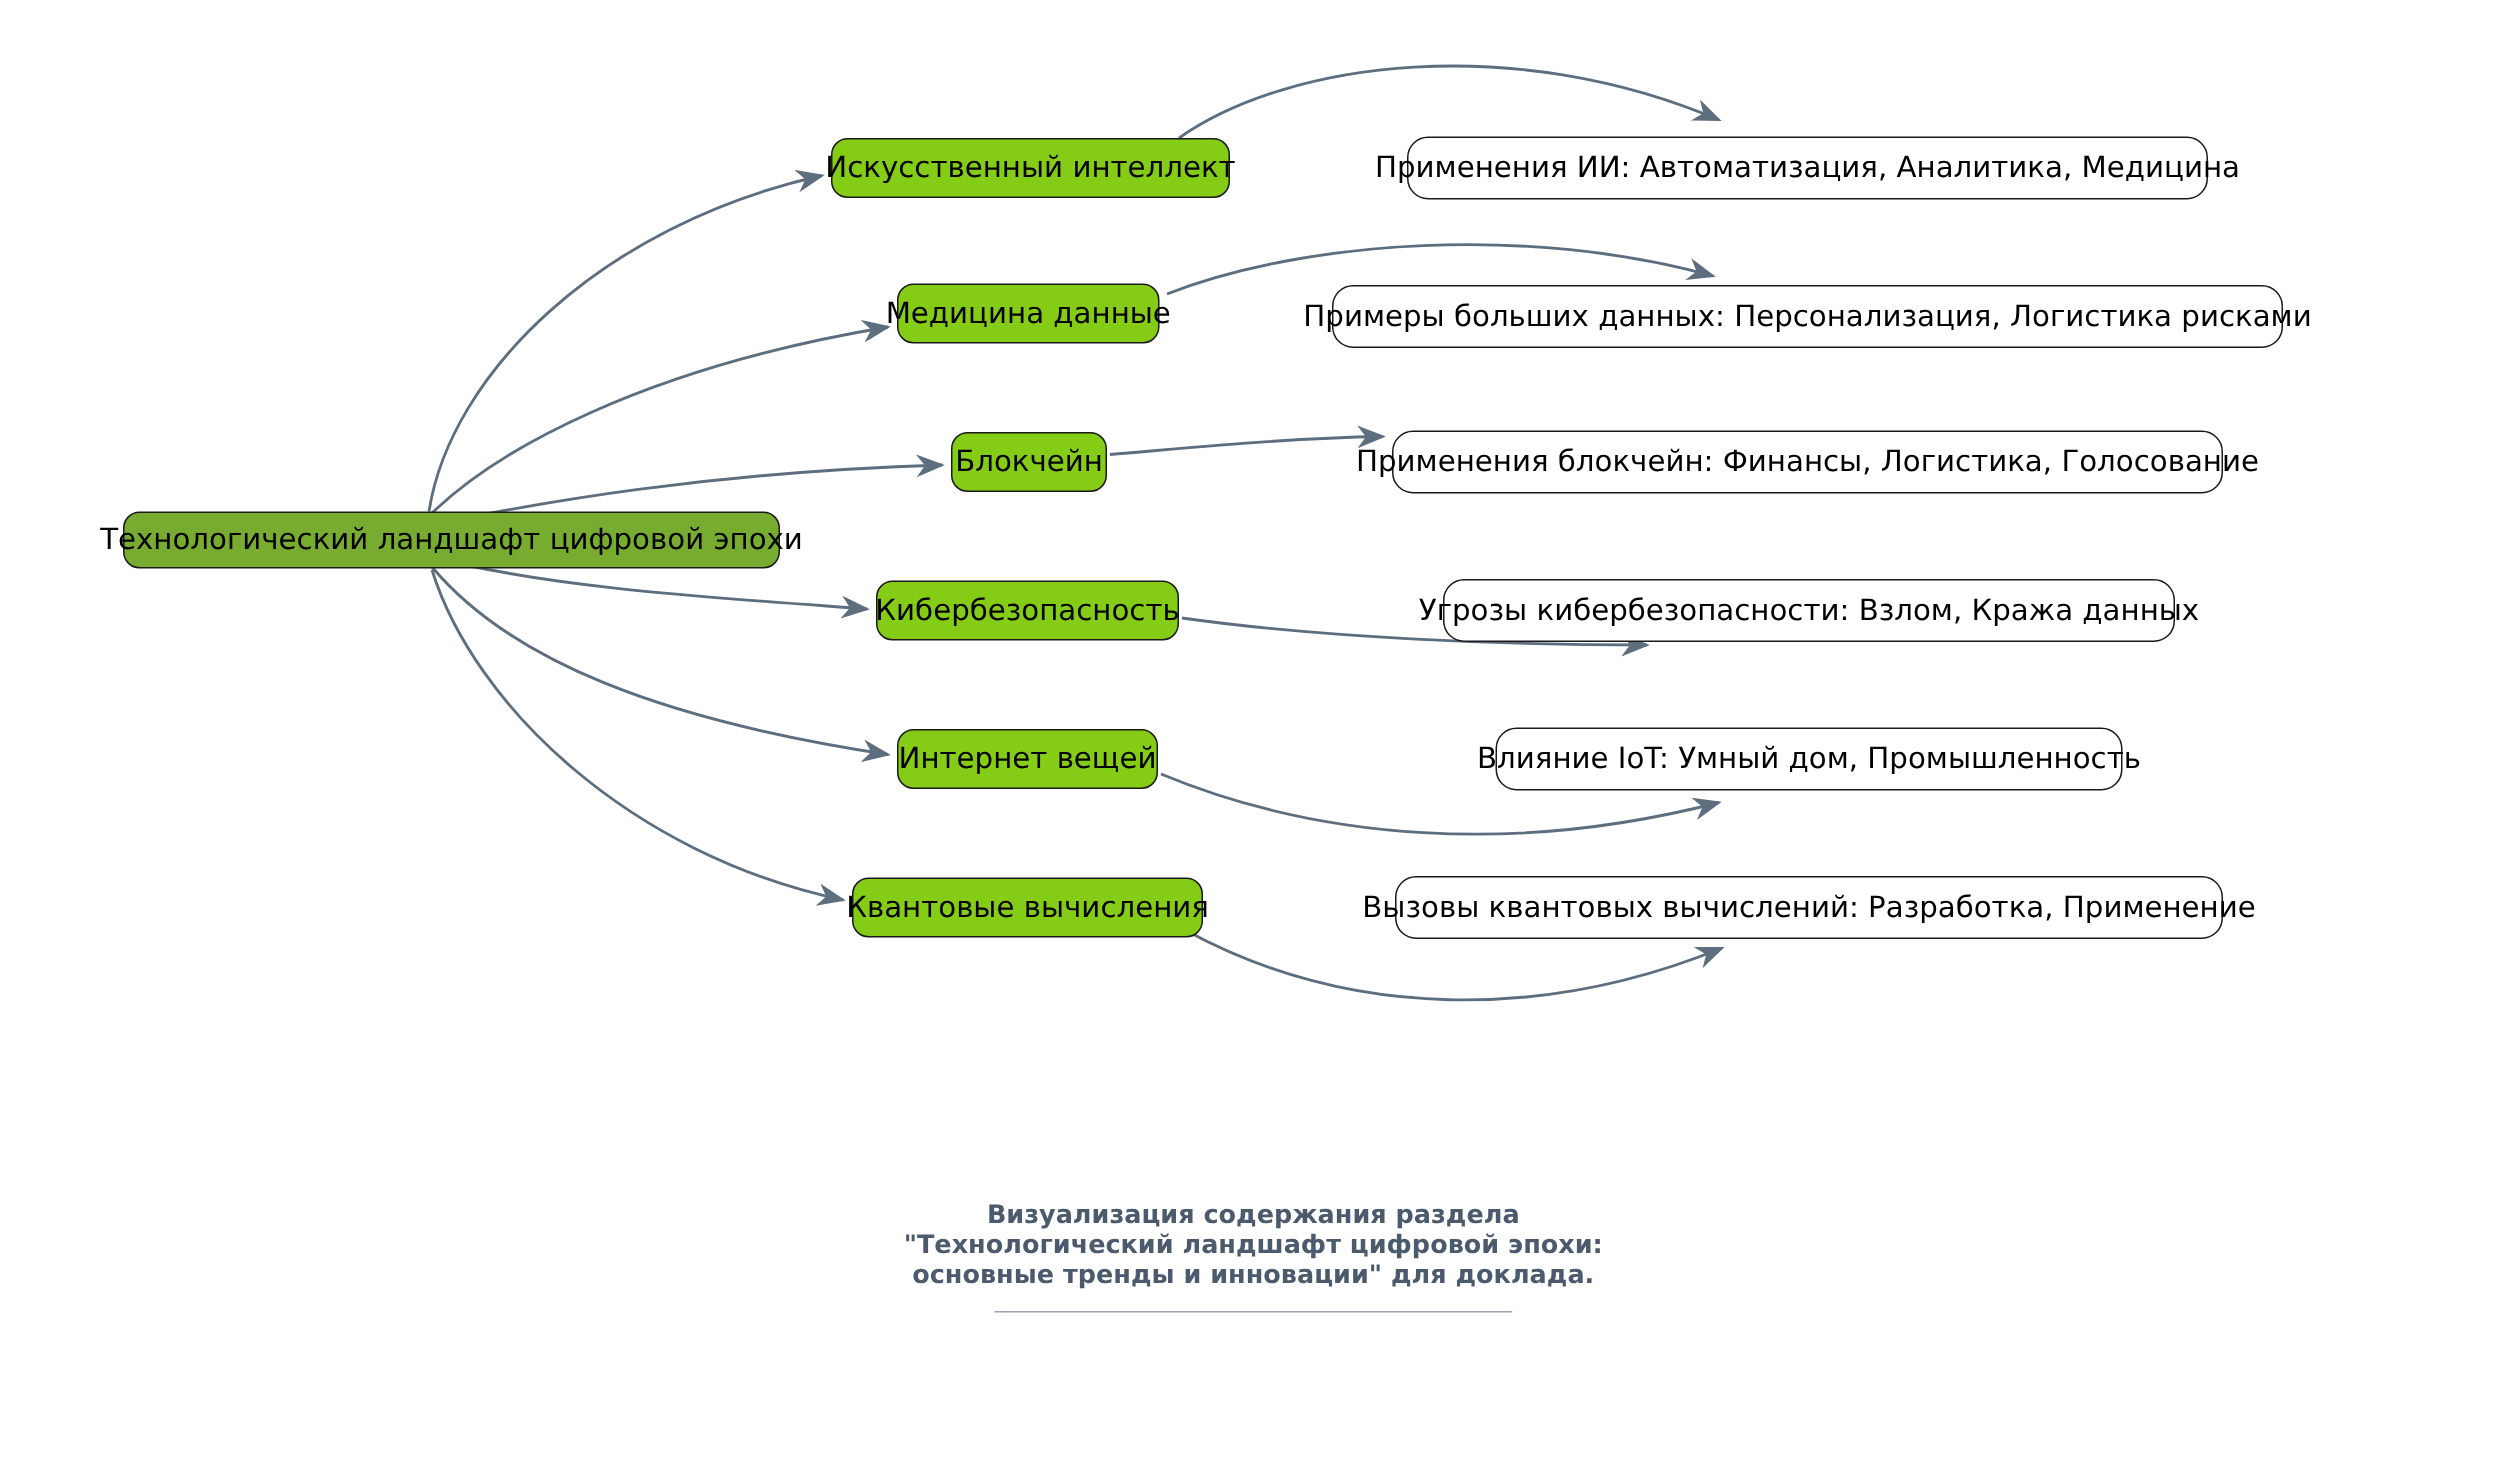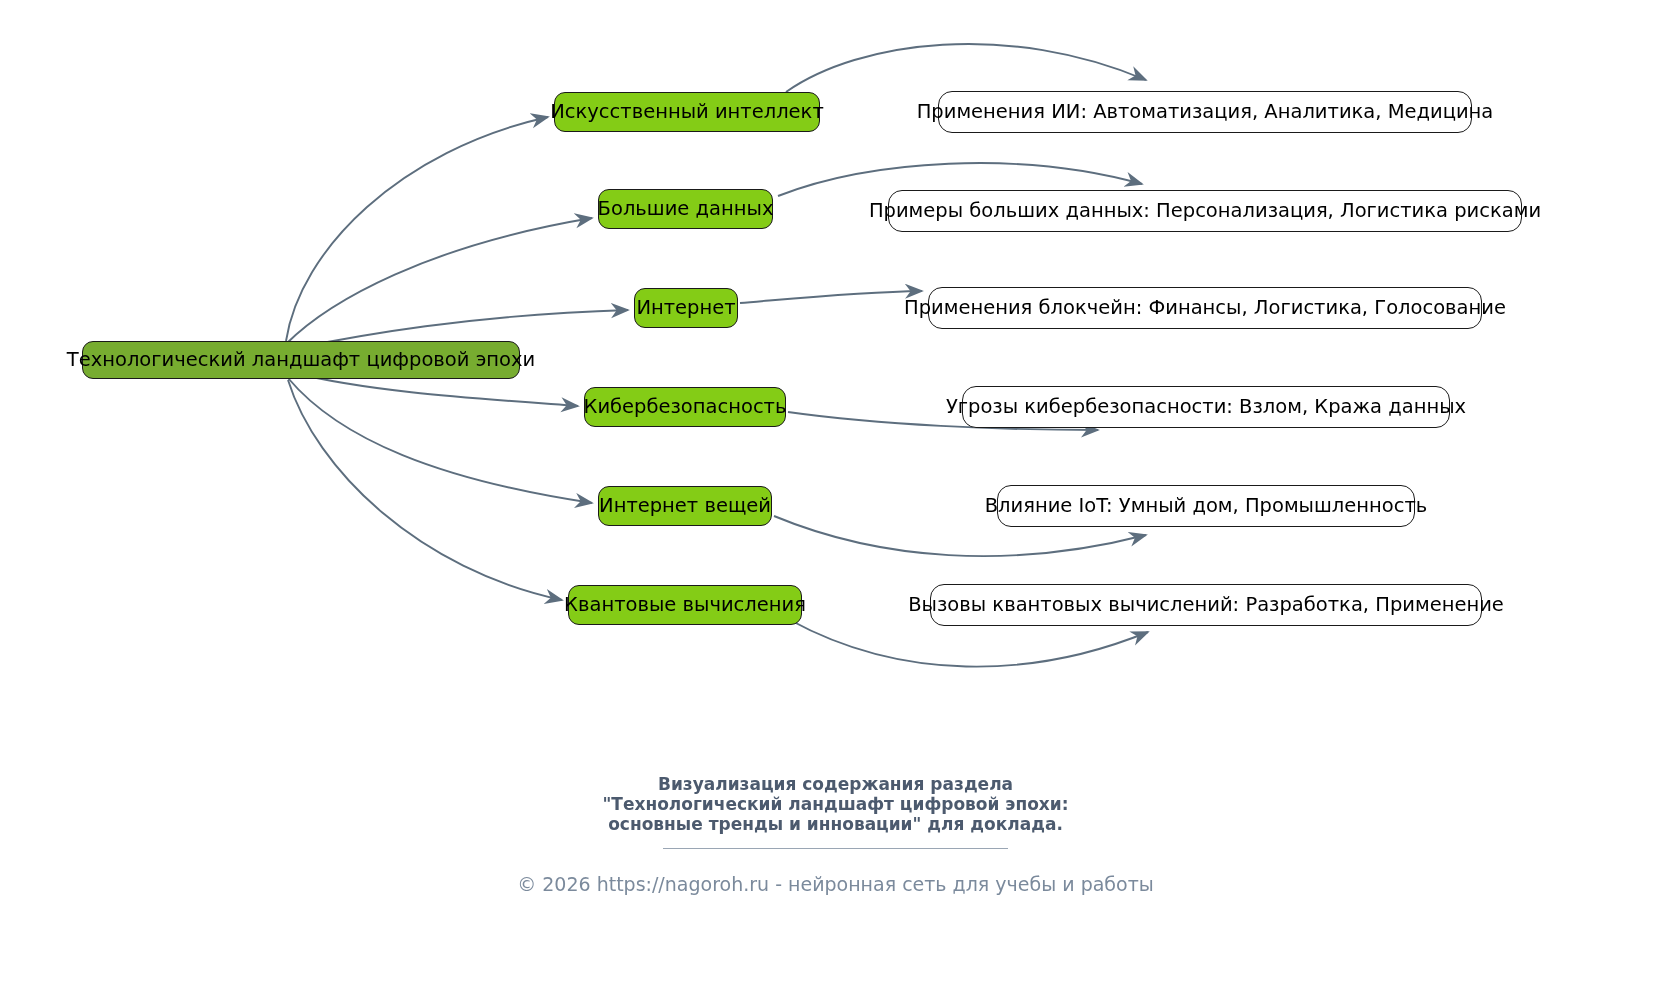--- a/index.html
+++ b/index.html
@@ -72,21 +72,21 @@
     font-size: 19.5px;
     padding: 0 18px;
     height: 42px;
     text-align: center;
   }
 
   #footer {
     position: absolute;
     left: 0;
     width: 1671px;
-    top: 774px;
+    top: 800px;
     text-align: center;
   }
 
   .footer-caption {
     color: #4c5a6e;
     font-weight: bold;
     font-size: 17px;
     line-height: 1.18;
     margin: 0;
   }
@@ -140,28 +140,28 @@
   </div>
 
   <div class="node node-branch" style="left:554px; top:92px; width:266px;">
     <span>Искусственный интеллект</span>
   </div>
   <div class="node node-leaf" style="left:938px; top:91px; width:534px;">
     <span>Применения ИИ: Автоматизация, Аналитика, Медицина</span>
   </div>
 
   <div class="node node-branch" style="left:598px; top:189px; width:175px;">
-    <span>Большие данных</span>
+    <span>Медицина данные</span>
   </div>
   <div class="node node-leaf" style="left:888px; top:190px; width:634px;">
     <span>Примеры больших данных: Персонализация, Логистика рисками</span>
   </div>
 
   <div class="node node-branch" style="left:634px; top:288px; width:104px;">
-    <span>Интернет</span>
+    <span>Блокчейн</span>
   </div>
   <div class="node node-leaf" style="left:928px; top:287px; width:554px;">
     <span>Применения блокчейн: Финансы, Логистика, Голосование</span>
   </div>
 
   <div class="node node-branch" style="left:584px; top:387px; width:202px;">
     <span>Кибербезопасность</span>
   </div>
   <div class="node node-leaf" style="left:962px; top:386px; width:488px;">
     <span>Угрозы кибербезопасности: Взлом, Кража данных</span>
@@ -179,16 +179,15 @@
   </div>
   <div class="node node-leaf" style="left:930px; top:584px; width:552px;">
     <span>Вызовы квантовых вычислений: Разработка, Применение</span>
   </div>
 
   <div id="footer">
     <p class="footer-caption">Визуализация содержания раздела</p>
     <p class="footer-caption">"Технологический ландшафт цифровой эпохи:</p>
     <p class="footer-caption">основные тренды и инновации" для доклада.</p>
     <div class="footer-rule"></div>
-    <p class="footer-copy">© 2026 https://nagoroh.ru - нейронная сеть для учебы и работы</p>
   </div>
 
 </div>
 
 </body></html>

